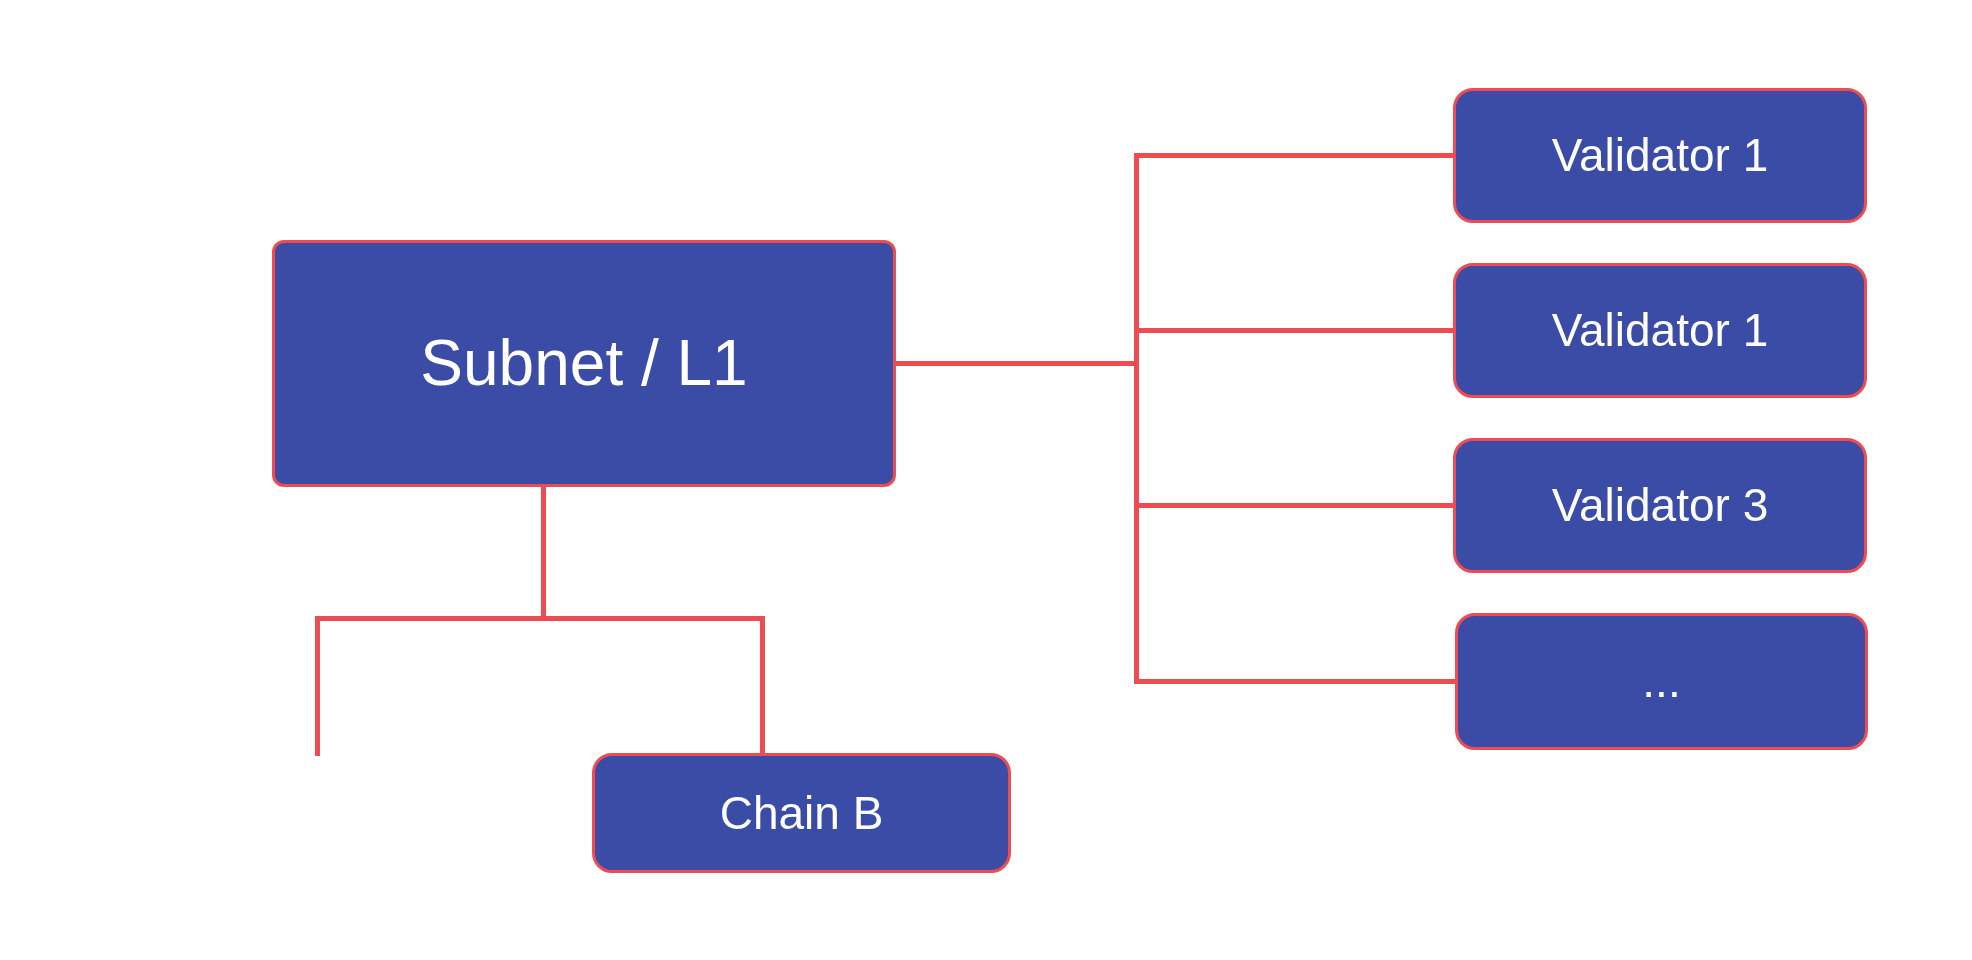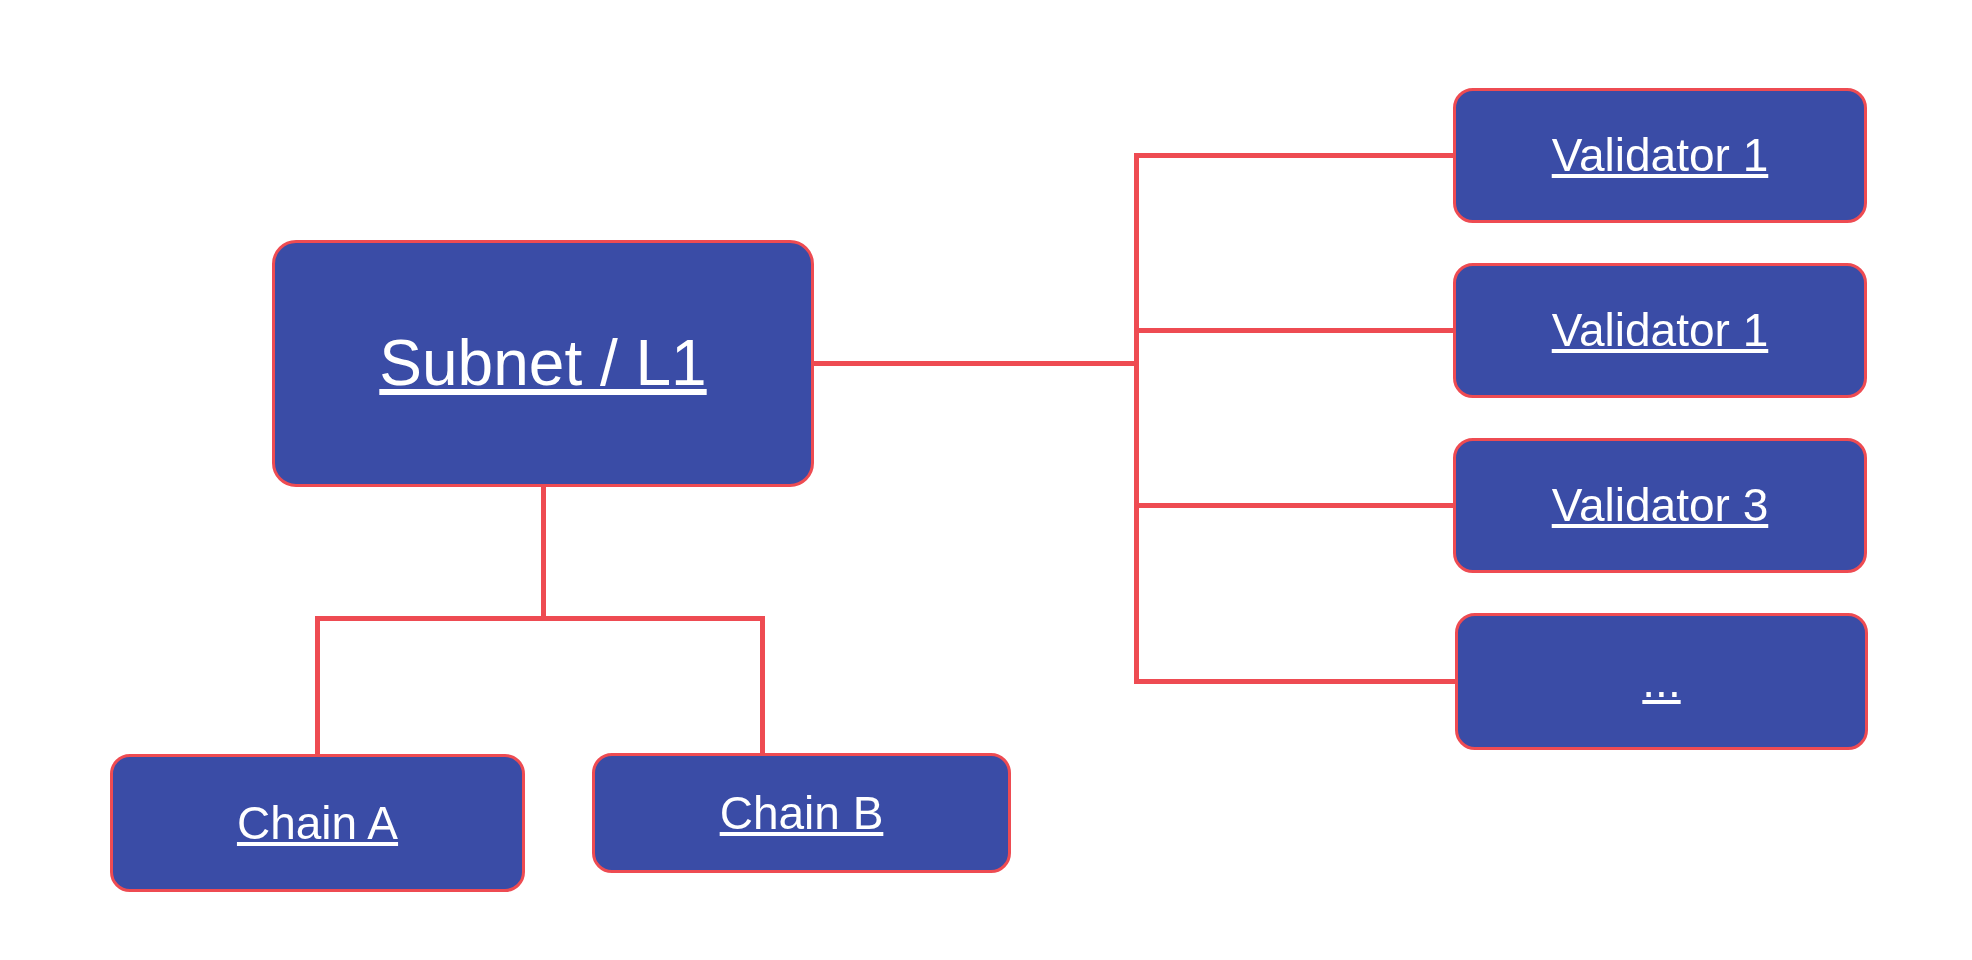--- a/index.html
+++ b/index.html
@@ -23,27 +23,26 @@
   .node {
     position: absolute;
     background: var(--node-fill);
     border: 3px solid var(--line);
     color: var(--text);
     display: flex;
     align-items: center;
     justify-content: center;
     text-align: center;
     line-height: 1.1;
-    text-decoration: underline;
   }
 
   .node-subnet {
     left: 272px; top: 240px;
-    width: 542px; height: 247px;
-    border-radius: 24px;
+    width: 624px; height: 247px;
+    border-radius: 12px;
     font-size: 64px;
   }
 
   .node-small {
     width: 414px; height: 135px;
     border-radius: 20px;
     font-size: 46px;
   }
 
   .node-validator-1 { left: 1453px; top: 88px; }
@@ -103,21 +102,18 @@
   </div>
 
   <div class="node node-small node-validator-3">
     <span>Validator 3</span>
   </div>
 
   <div class="node node-small node-validator-more">
     <span>...</span>
   </div>
 
-  <div class="node node-small node-chain-a">
-    <span>Chain A</span>
-  </div>
 
   <div class="node node-small node-chain-b">
     <span>Chain B</span>
   </div>
 
 </div>
 
 </body></html>

